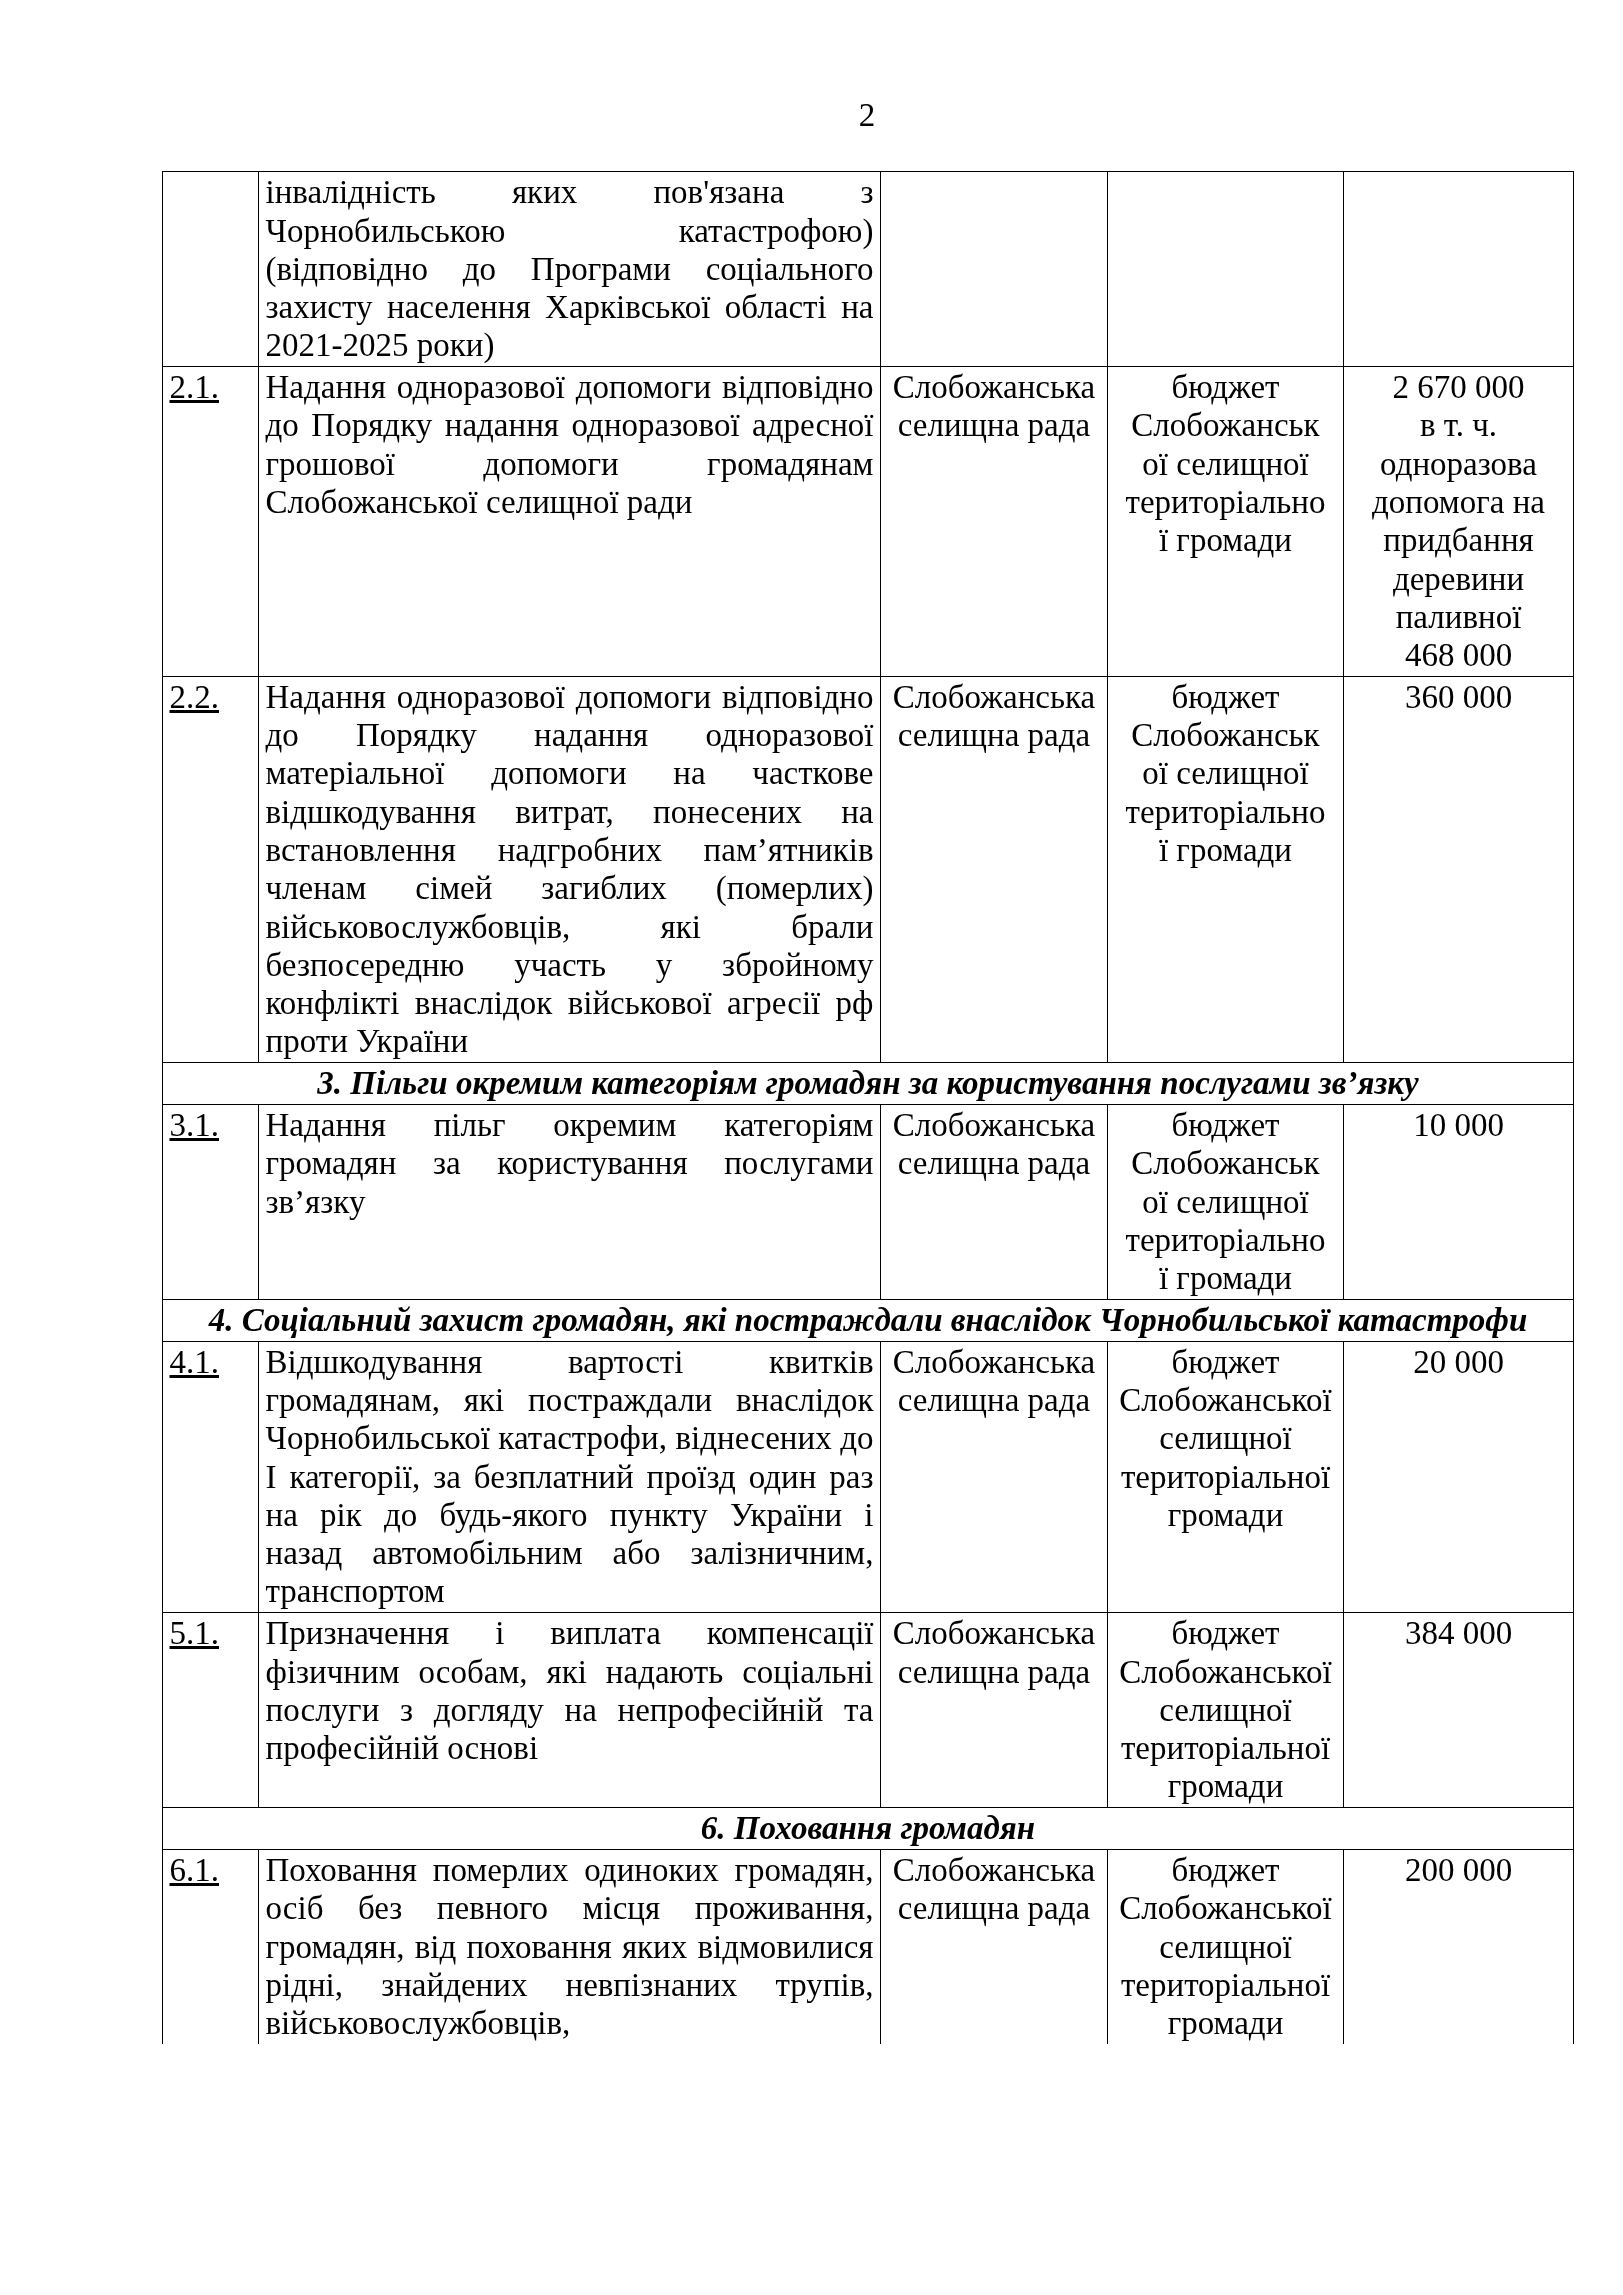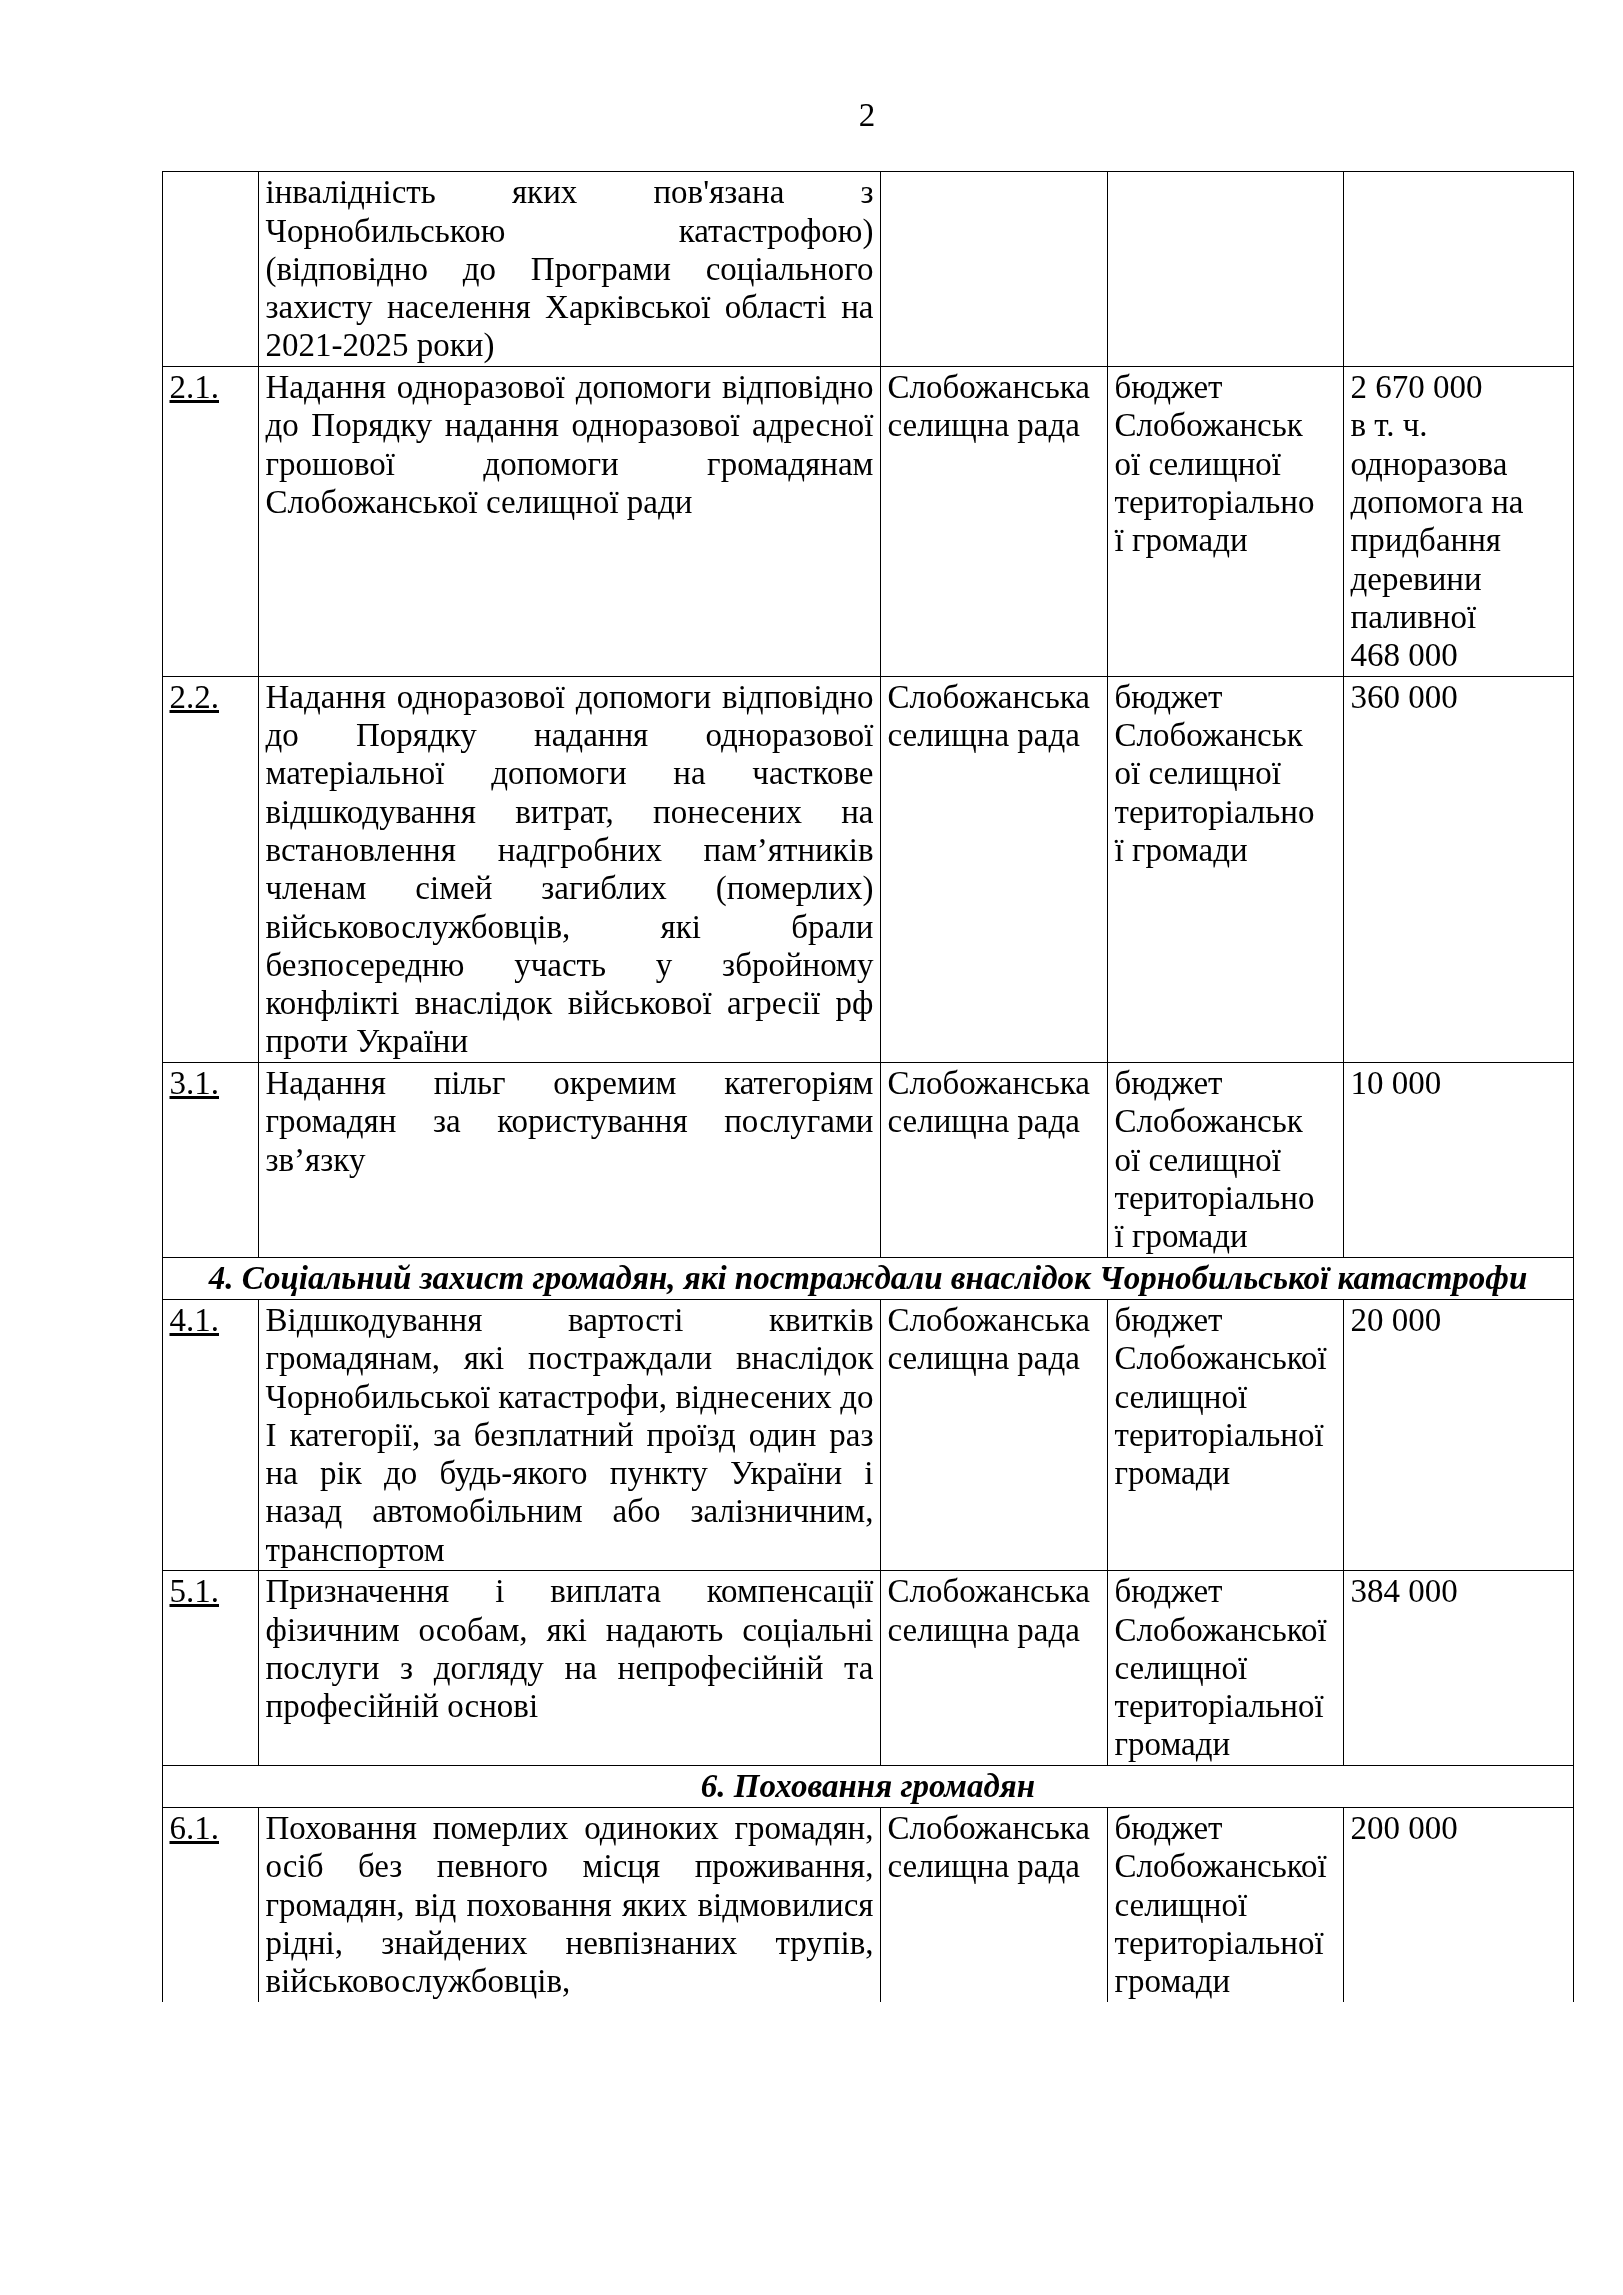--- a/index.html
+++ b/index.html
@@ -50,20 +50,21 @@
     padding: 1.3px 3.9px 1.3px 6.5px;
     text-align: left;
     text-decoration: underline;
   }
   td.c-desc {
     text-align: justify;
   }
   td.c-org,
   td.c-budget,
   td.c-amount {
+    text-align: center;
     white-space: pre-line;
     padding: 1.3px 3.9px;
   }
   td.c-section {
     text-align: center;
     font-weight: bold;
     font-style: italic;
     padding: 2px 6.5px;
   }
   tr.last-row td {
@@ -122,20 +123,23 @@
         <td class="c-org">Слобожанська
 селищна рада</td>
         <td class="c-budget">бюджет
 Слобожанськ
 ої селищної
 територіально
 ї громади</td>
         <td class="c-amount">360 000</td>
       </tr>
 
+      <tr>
+        <td class="c-section" colspan="5">3. Пільги окремим категоріям громадян за користування послугами зв’язку</td>
+      </tr>
 
       <tr>
         <td class="c-num">3.1.</td>
         <td class="c-desc">Надання пільг окремим категоріям громадян за користування послугами зв’язку</td>
         <td class="c-org">Слобожанська
 селищна рада</td>
         <td class="c-budget">бюджет
 Слобожанськ
 ої селищної
 територіально

